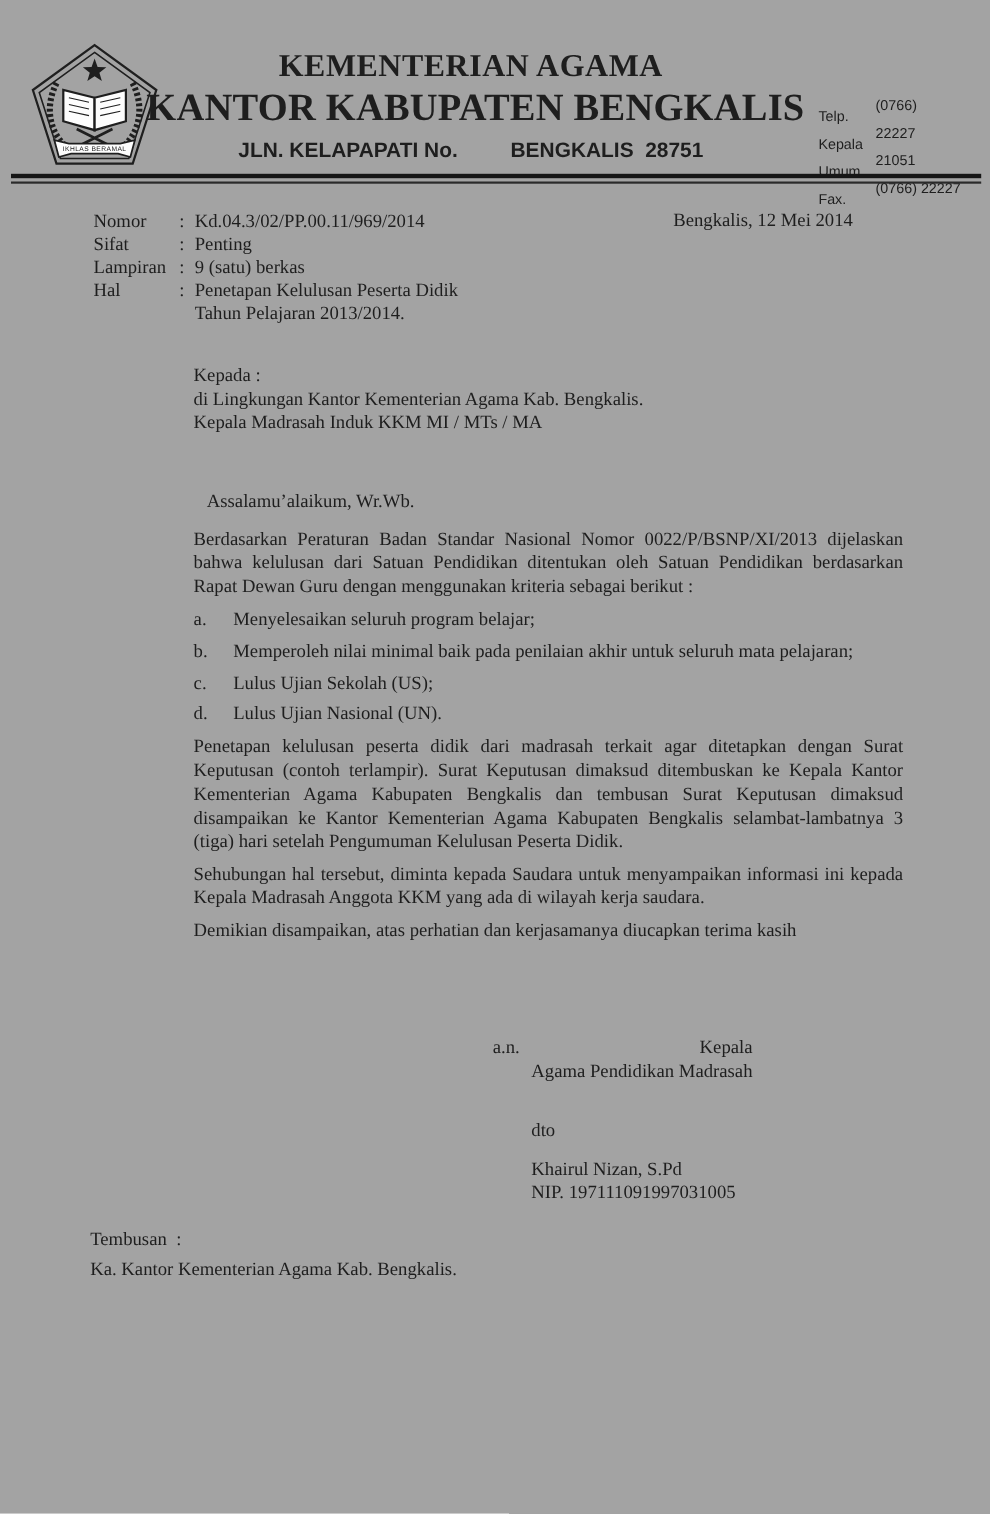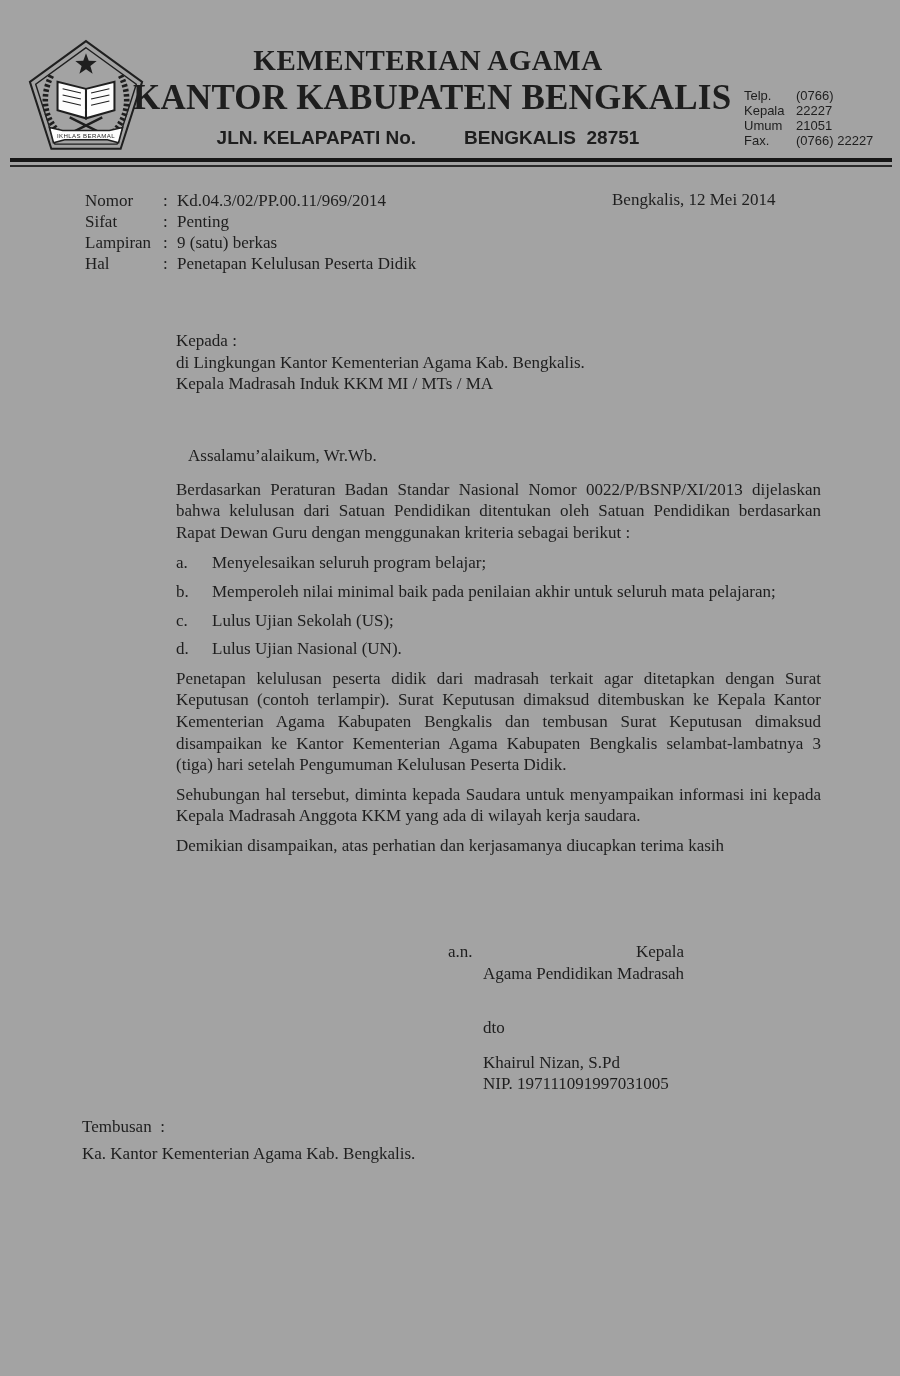--- a/index.html
+++ b/index.html
@@ -16,21 +16,21 @@
   .logo { position:absolute; left:24px; top:36px; width:124px; height:122px; }
   .lh-center { position:absolute; left:133px; top:44px; width:590px; text-align:center; }
   .lh-ministry { font-size:29px; font-weight:bold; letter-spacing:0.5px; line-height:1.15; white-space:nowrap; }
   .lh-office   { font-size:35px; font-weight:bold; letter-spacing:0.2px; margin-top:2px; line-height:1.1; white-space:nowrap; }
   .lh-address  { margin-top:9px; font-family:"Liberation Sans","DejaVu Sans",sans-serif;
                  font-weight:bold; font-size:19px; display:flex; justify-content:center; gap:48px; white-space:pre; }
   .lh-contacts { position:absolute; left:744px; top:88px;
                  font-family:"Liberation Sans","DejaVu Sans",sans-serif;
                  font-size:13px; line-height:15px; }
   .contact-row { display:flex; }
-  .contact-row .c-label { width:52px; }
+  .contact-row .c-label { width:52px;margin-top:10px; }
   .rule-thick { position:absolute; left:10px; right:8px; top:158px; height:4px; background:#161616; }
   .rule-thin  { position:absolute; left:10px; right:8px; top:165px; height:2px; background:#2a2a2a; }
 
   
   .meta { position:absolute; left:85px; top:190px; font-size:17px; line-height:21px; }
   .meta-row { display:flex; }
   .meta-label { width:78px; }
   .meta-colon { width:14px; }
   .meta-cont  { margin-left:92px; }
   .dateline { position:absolute; left:612px; top:190px; font-size:17px; }
@@ -138,20 +138,21 @@
     <div class="meta-row">
       <span class="meta-label">Lampiran</span>
       <span class="meta-colon">:</span>
       <span class="meta-value">9 (satu) berkas</span>
     </div>
     <div class="meta-row">
       <span class="meta-label">Hal</span>
       <span class="meta-colon">:</span>
       <span class="meta-value">Penetapan Kelulusan Peserta Didik</span>
     </div>
+    <div class="meta-cont">Tahun Pelajaran 2013/2014.</div>
   </div>
 
   <div class="dateline">Bengkalis, 12 Mei 2014</div>
 
   <div class="recipient">
     <div>Kepada :</div>
     <div>di Lingkungan Kantor Kementerian Agama Kab. Bengkalis.</div>
     <div>Kepala Madrasah Induk KKM MI / MTs / MA</div>
   </div>
 

